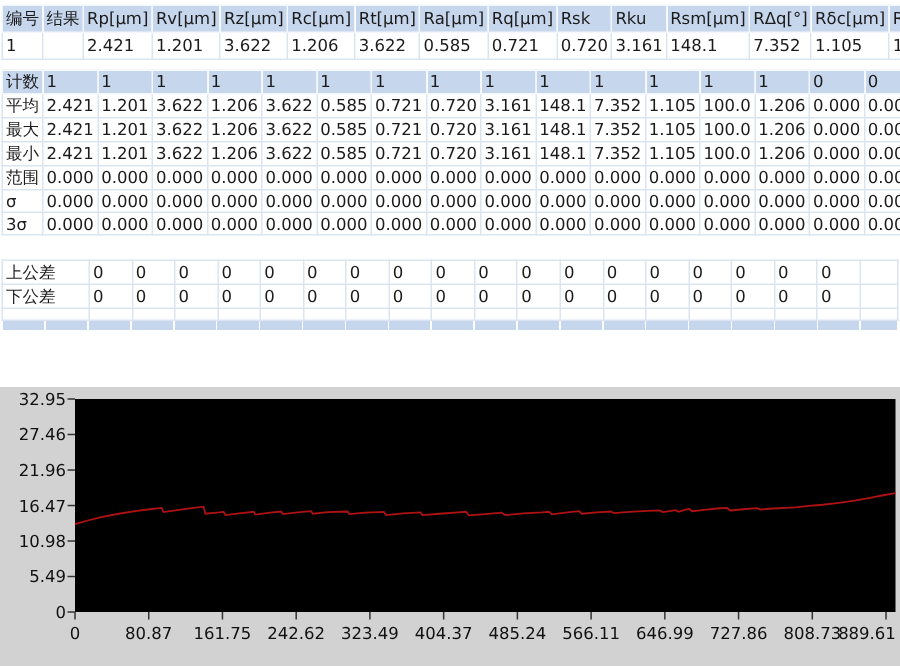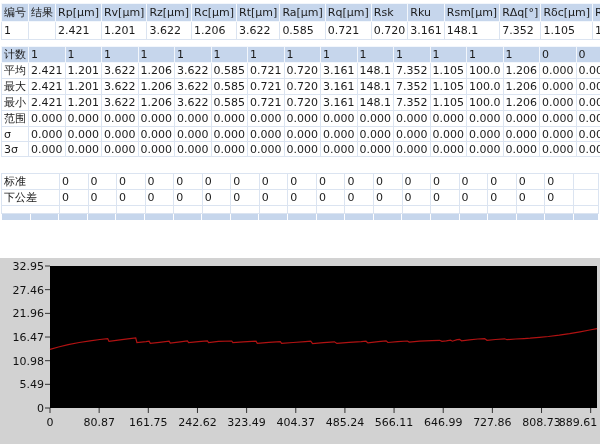--- a/index.html
+++ b/index.html
@@ -261,21 +261,21 @@
         <col style="width:28.6px">
         <col style="width:28.6px">
         <col style="width:28.6px">
         <col style="width:28.6px">
         <col style="width:28.6px">
         <col style="width:28.6px">
         <col style="width:25px">
       </colgroup>
       <tbody>
         <tr>
-          <td>标准</td>
+          <td>上公差</td>
           <td>0</td>
           <td>0</td>
           <td>0</td>
           <td>0</td>
           <td>0</td>
           <td>0</td>
           <td>0</td>
           <td>0</td>
           <td>0</td>
           <td>0</td>

